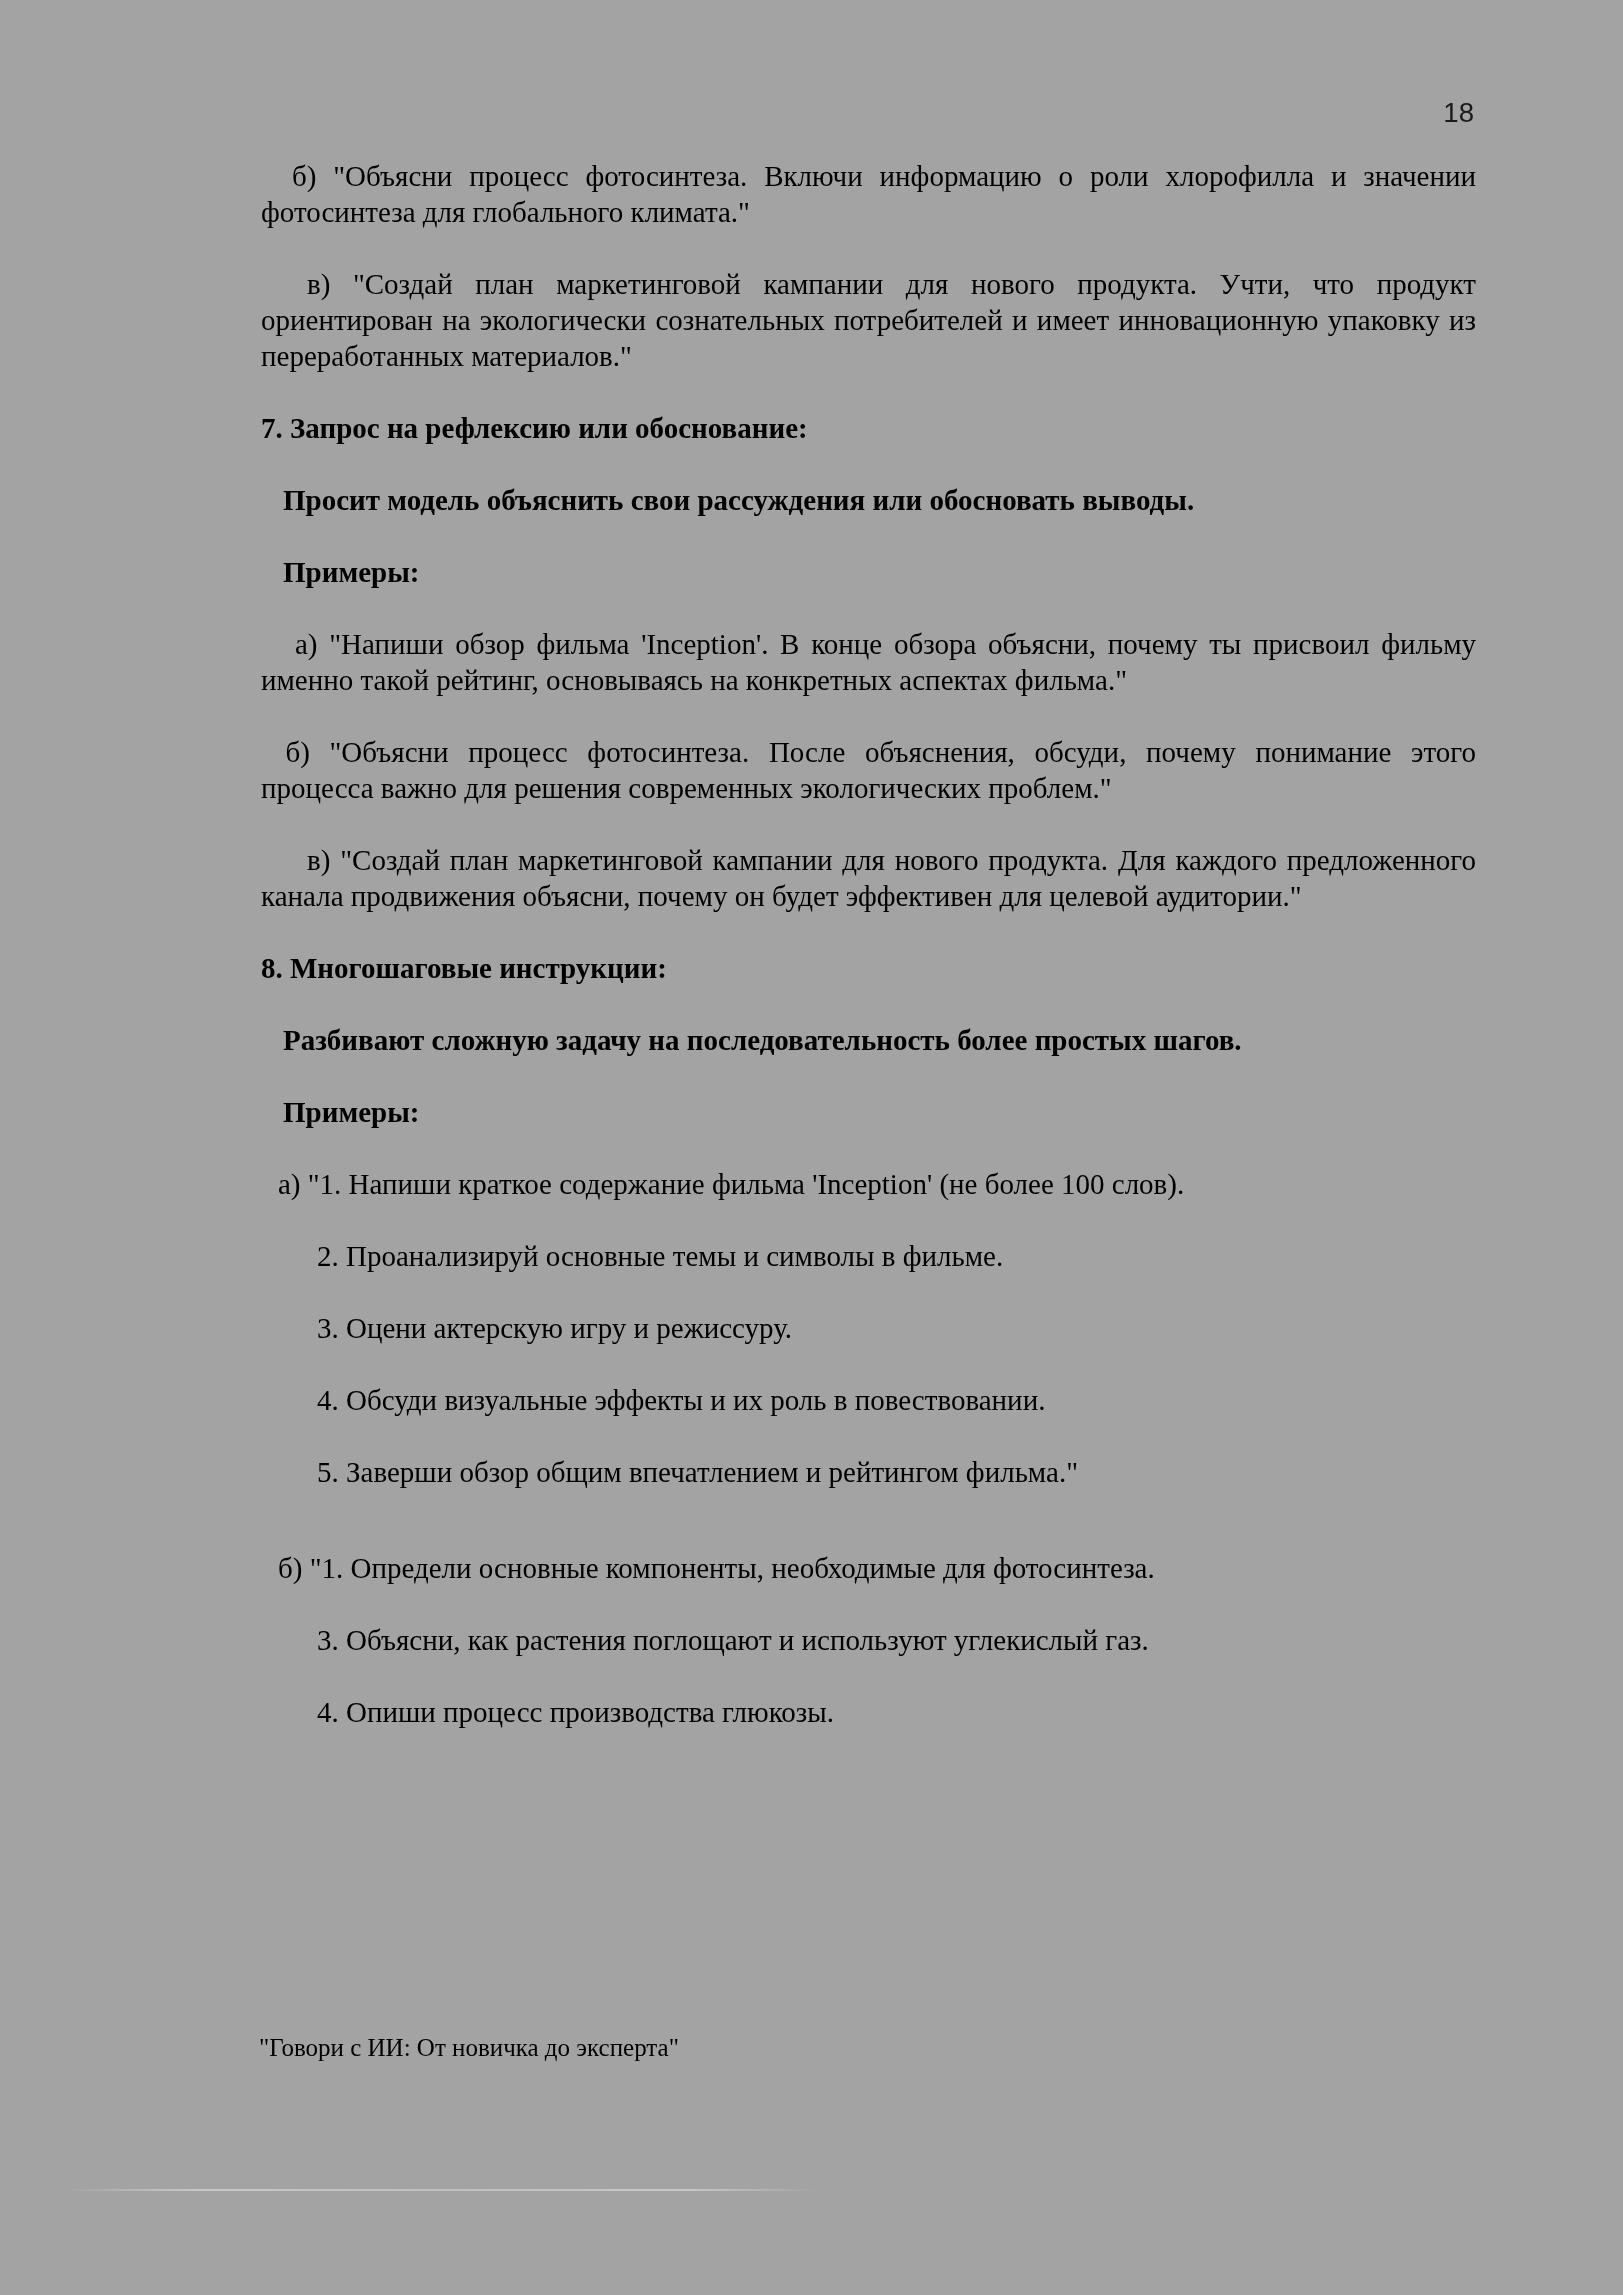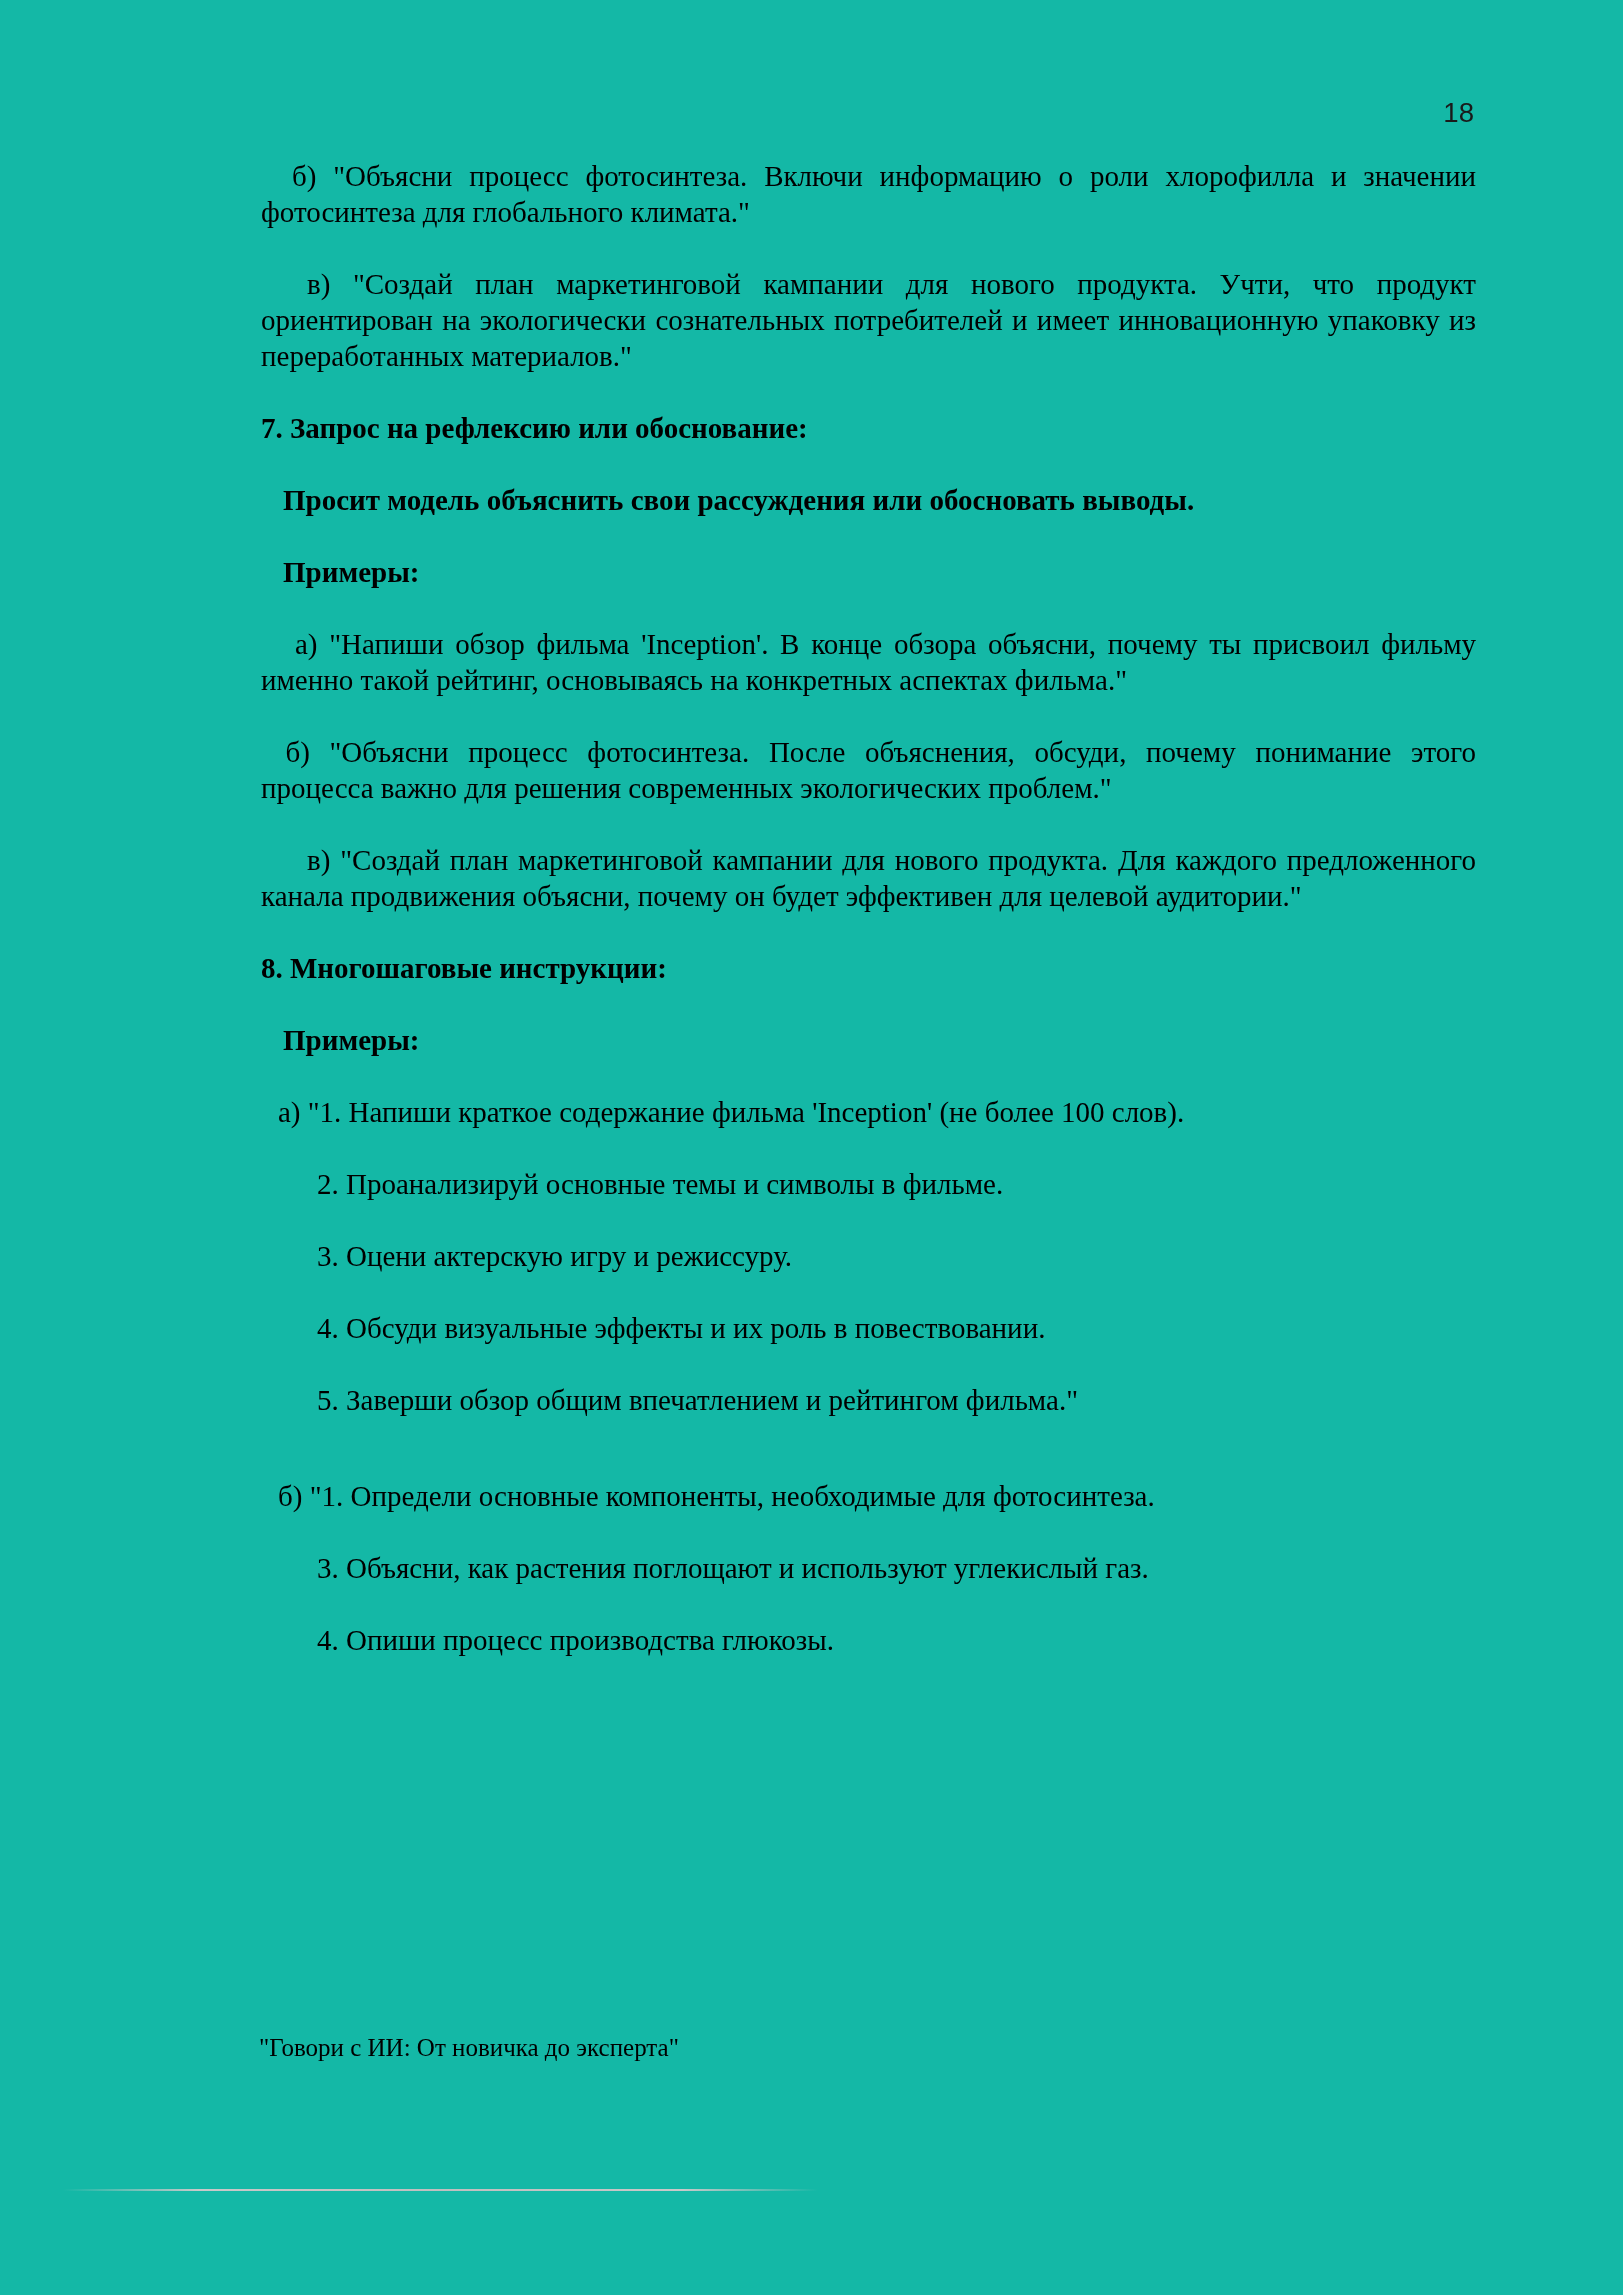--- a/index.html
+++ b/index.html
@@ -4,21 +4,21 @@
 <style>
   html, body {
     margin: 0;
     padding: 0;
     background: #ffffff;
   }
   .page {
     position: relative;
     width: 1623px;
     height: 2295px;
-    background: #14b8a6;
+    background: #a3a3a3;
     overflow: hidden;
     font-family: "Liberation Serif", serif;
     color: #000000;
   }
   .page-number {
     position: absolute;
     top: 99px;
     right: 149px;
     font-family: "Liberation Sans", sans-serif;
     font-size: 27.6px;
@@ -91,20 +91,21 @@
     <p class="para ind35">Примеры:</p>
 
     <p class="para justify ind54">а) "Напиши обзор фильма 'Inception'. В конце обзора объясни, почему ты присвоил фильму именно такой рейтинг, основываясь на конкретных аспектах фильма."</p>
 
     <p class="para justify ind39">б) "Объясни процесс фотосинтеза. После объяснения, обсуди, почему понимание этого процесса важно для решения современных экологических проблем."</p>
 
     <p class="para justify ind73">в) "Создай план маркетинговой кампании для нового продукта. Для каждого предложенного канала продвижения объясни, почему он будет эффективен для целевой аудитории."</p>
 
     <p class="para heading gap17">8. Многошаговые инструкции:</p>
 
+    <p class="para ind35">Разбивают сложную задачу на последовательность более простых шагов.</p>
 
     <p class="para ind35">Примеры:</p>
 
     <p class="para ind27">а) "1. Напиши краткое содержание фильма 'Inception' (не более 100 слов).</p>
 
     <p class="para ind90">2. Проанализируй основные темы и символы в фильме.</p>
 
     <p class="para ind90">3. Оцени актерскую игру и режиссуру.</p>
 
     <p class="para ind90">4. Обсуди визуальные эффекты и их роль в повествовании.</p>

